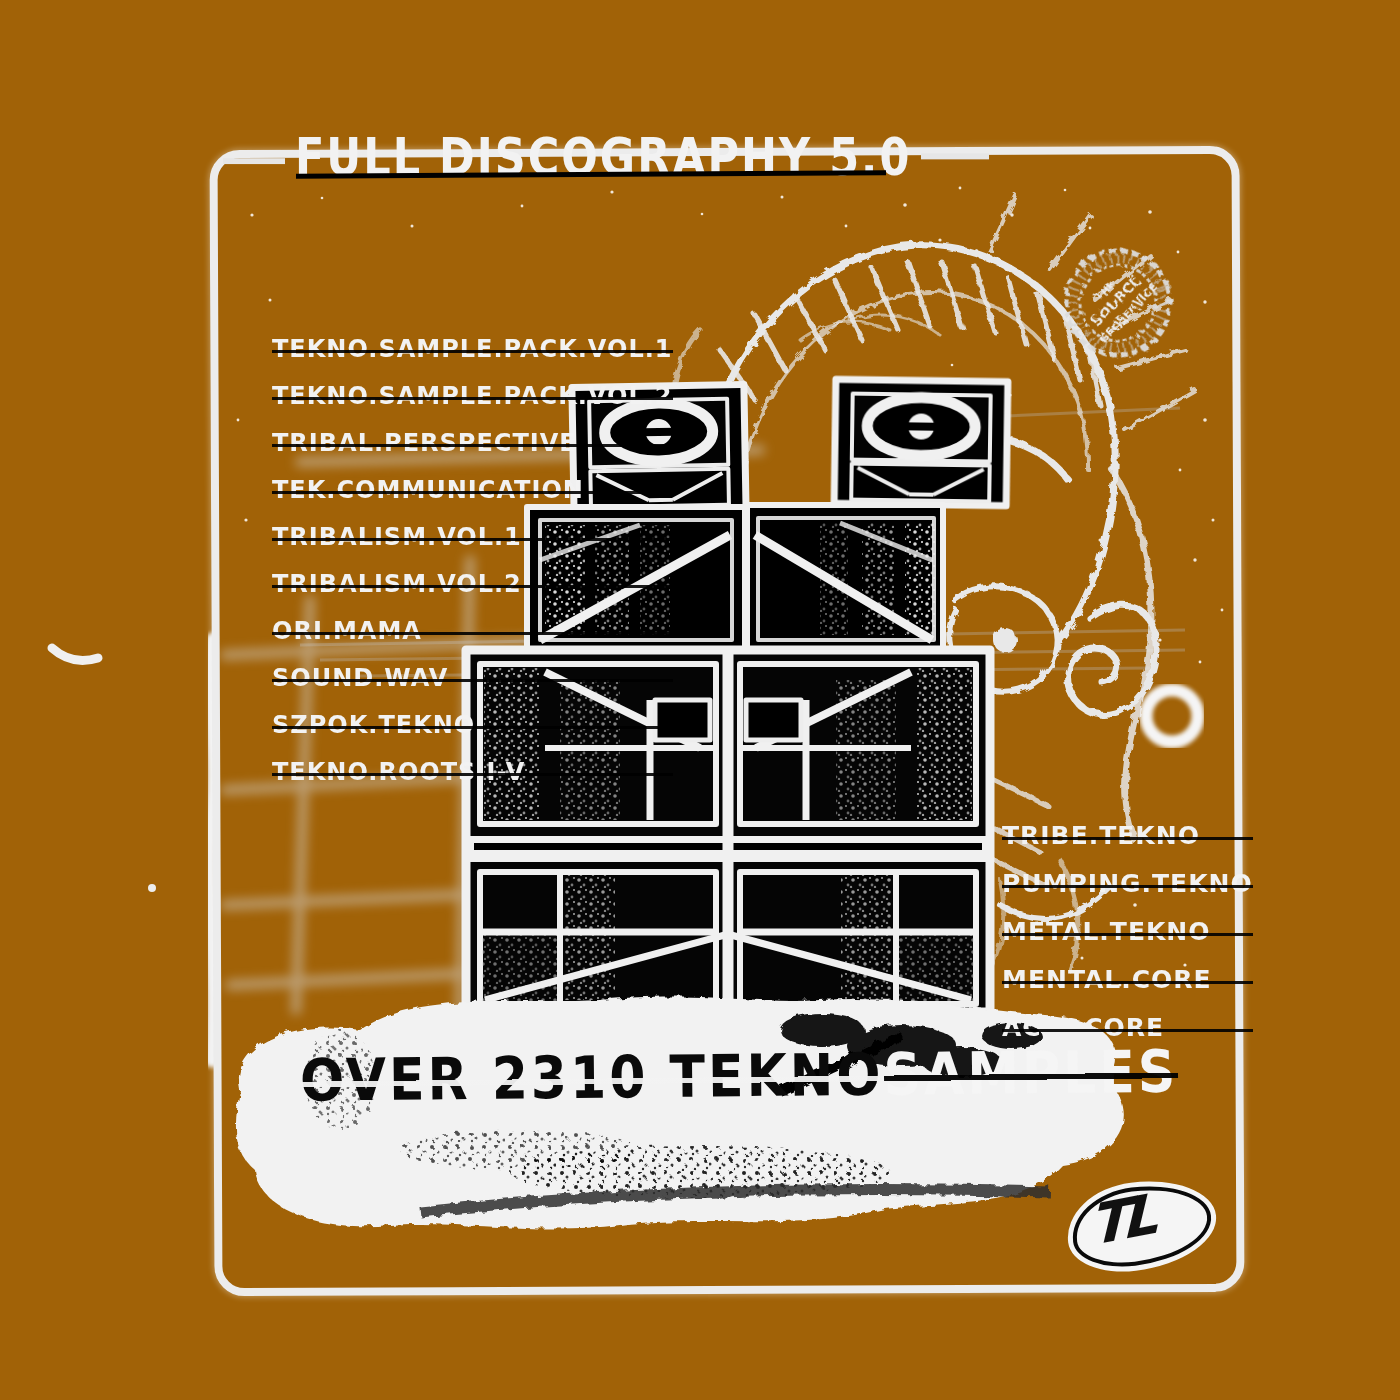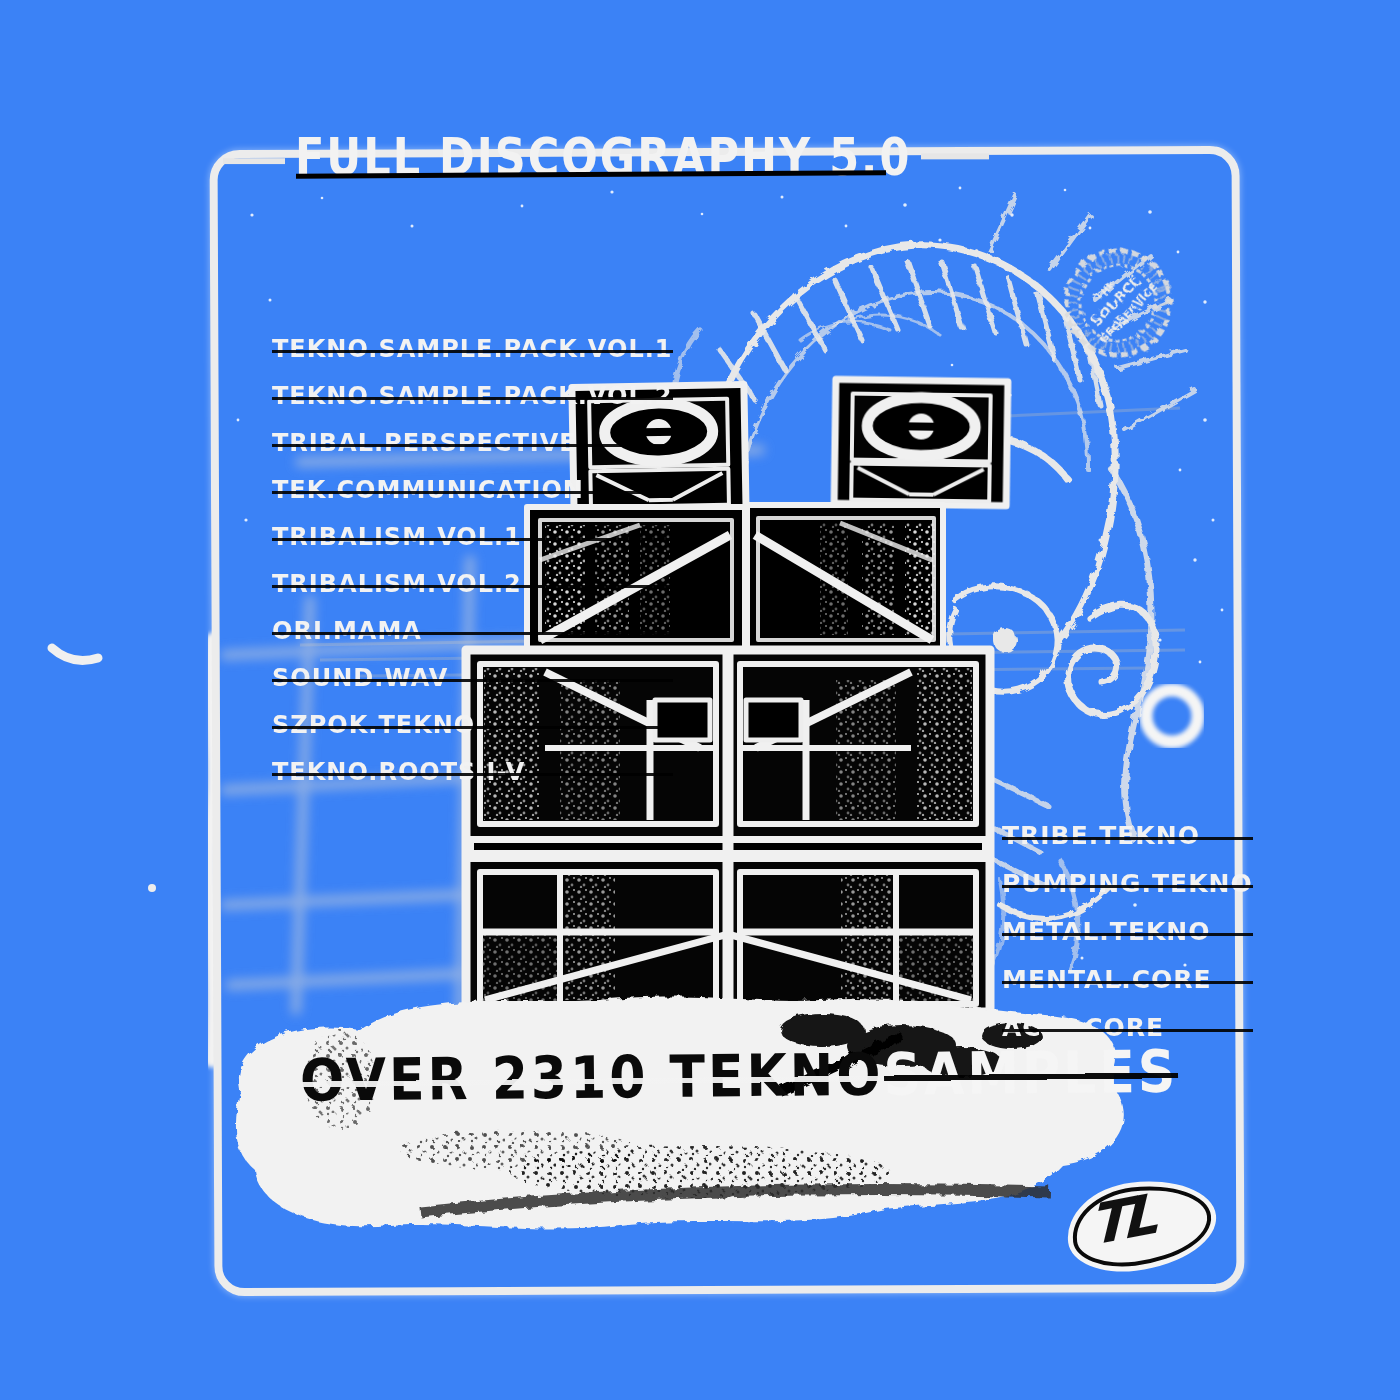--- a/index.html
+++ b/index.html
@@ -1,16 +1,16 @@
 <!DOCTYPE html>
 <html><head>
 <meta charset="utf-8">
 <style>
   html,body{margin:0;padding:0;background:#000;}
-  .canvas{position:relative;width:1400px;height:1400px;background:#3b82f6;overflow:hidden;
+  .canvas{position:relative;width:1400px;height:1400px;background:#a16207;overflow:hidden;
           font-family:"DejaVu Sans","Liberation Sans",sans-serif;color:#f2f2f2;}
   .art{position:absolute;left:0;top:0;}
   
   .frame{position:absolute;left:212px;top:148px;width:1014px;height:1130px;
          border:8px solid #ececec;border-radius:30px;transform:rotate(-0.25deg);
          box-shadow:0 0 6px 1px rgba(255,255,255,.35);}
   
   .title{position:absolute;left:295px;top:132px;font-size:43px;font-weight:800;
          letter-spacing:2px;color:#f2f2f2;transform:scaleY(1.18);white-space:nowrap;}
   .title::before{content:"";position:absolute;left:-72px;top:26px;width:62px;height:5px;background:#e6e6e6;}

